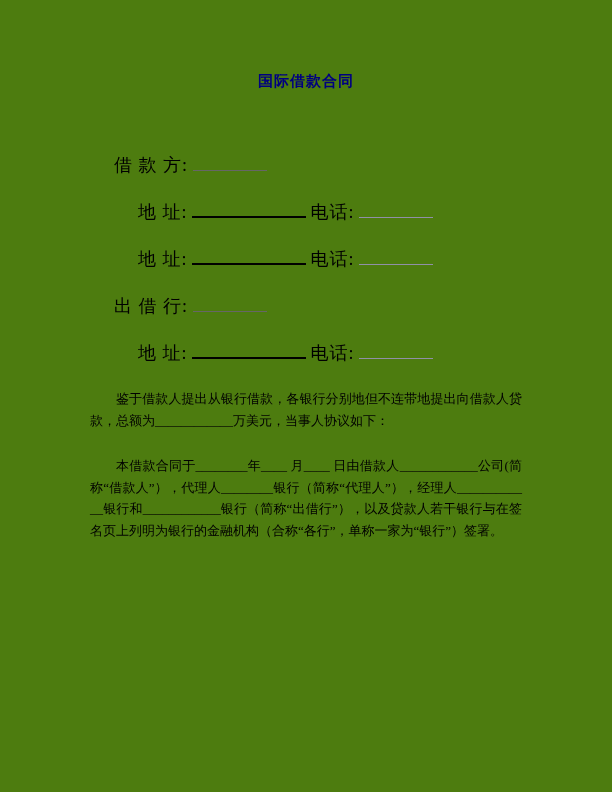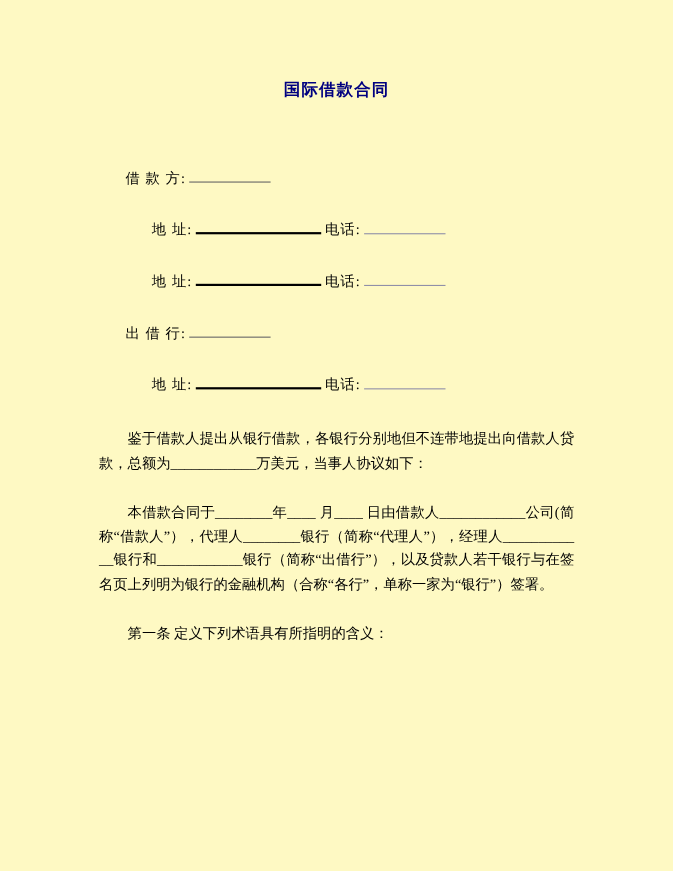--- a/index.html
+++ b/index.html
@@ -1,39 +1,39 @@
 <!DOCTYPE html>
 <html><head>
 <meta charset="utf-8">
 <style>
   * { box-sizing: border-box; }
   html, body { margin: 0; padding: 0; background: #ffffff; }
   .page {
     width: 612px;
     height: 792px;
     margin: 0 auto;
-    background: #fef9c3;
+    background: #4d7c0f;
     color: #000000;
     font-family: "Liberation Serif", "DejaVu Serif", serif;
     padding: 72px 90px 30px 90px;
     overflow: hidden;
     position: relative;
   }
   .doc-title {
     text-align: center;
     font-size: 15px;
     font-weight: bold;
     letter-spacing: 1px;
     margin: 0 0 62px 0;
   }
   .form-section { padding-left: 24px; }
   .form-row {
     height: 16px;
     margin-bottom: 31px;
-    font-size: 13px;
+    font-size: 18px;
     white-space: nowrap;
   }
   .flabel { letter-spacing: 1px; }
   .bold-label { font-weight: normal; margin-left: 24px; }
   .blank { display: inline-block; vertical-align: baseline; height: 13px; }
   .blank-thin  { width: 74px;  border-bottom: 1px solid #666666; }
   .blank-bold  { width: 114px; border-bottom: 2px solid #000000; }
   .blank-light { width: 74px;  border-bottom: 1px solid #9090a8; }
   .second-label { }
   .para {
@@ -85,16 +85,15 @@
       <span class="flabel second-label">电话:</span>
       <span class="blank blank-light"></span>
     </div>
 
   </div>
 
   <p class="para">鉴于借款人提出从银行借款，各银行分别地但不连带地提出向借款人贷款，总额为____________万美元，当事人协议如下：</p>
 
   <p class="para">本借款合同于________年____ 月____ 日由借款人____________公司(简称“借款人”），代理人________银行（简称“代理人”），经理人____________银行和____________银行（简称“出借行”），以及贷款人若干银行与在签名页上列明为银行的金融机构（合称“各行”，单称一家为“银行”）签署。</p>
 
-  <p class="para">第一条 定义下列术语具有所指明的含义：</p>
 
 
 </div>
 
 </body></html>

